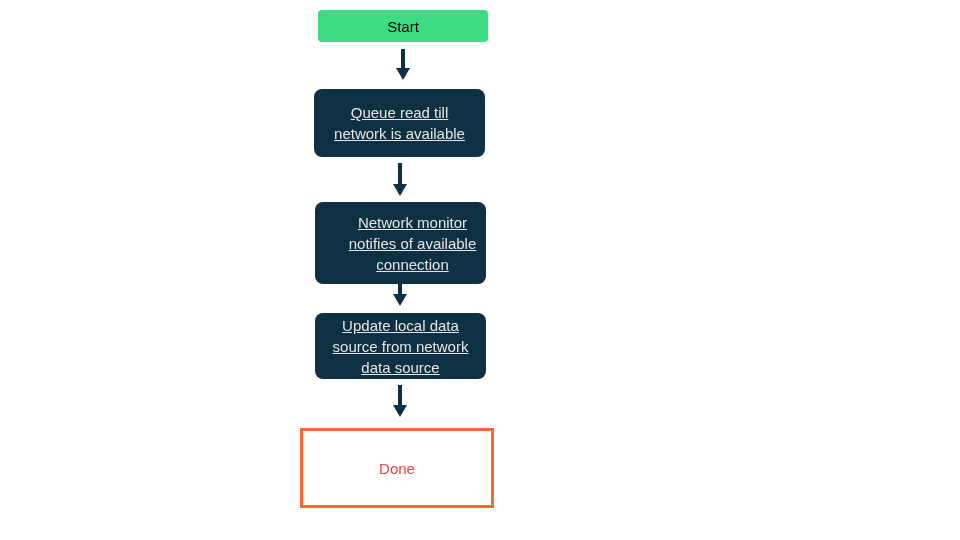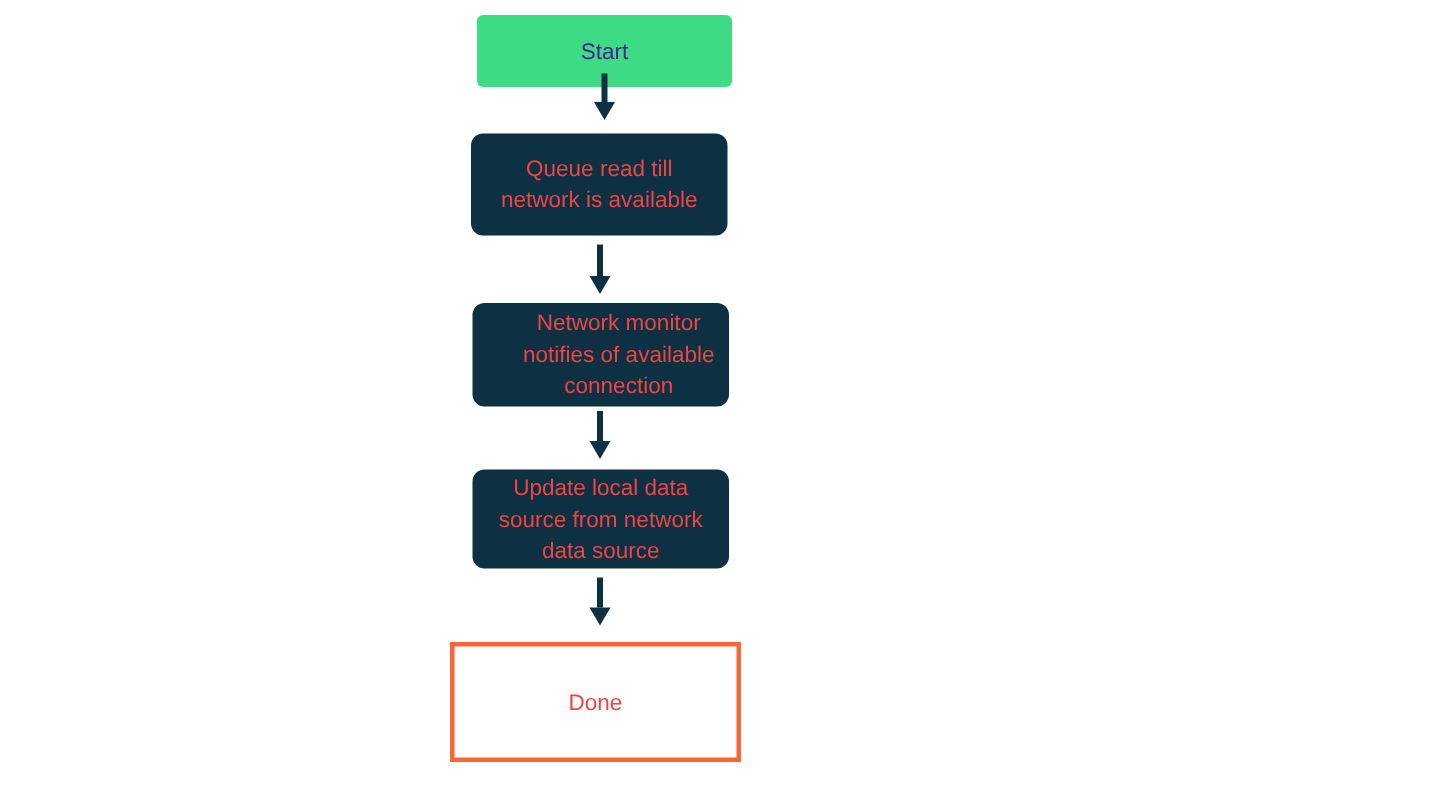--- a/index.html
+++ b/index.html
@@ -23,33 +23,34 @@
     justify-content: center;
     text-align: center;
     font-size: 15px;
     line-height: 21px;
     white-space: pre-line;
   }
   .node-start {
     left: 318px;
     top: 10px;
     width: 170px;
-    height: 48px;
+    height: 32px;
     background: #3ddc84;
-    color: #4c1d95;
+    color: #000000;
     border-radius: 4px;
   }
   .node-process {
     background: #0d3142;
-    color: #ef4444;
+    color: #e5e5e5;
     border-radius: 8px;
     width: 171px;
+    text-decoration: underline;
   }
   .node-queue   { left: 314px; top: 89px;  height: 68px; }
-  .node-monitor { left: 315px; top: 202px; height: 69px; padding-left: 24px; }
+  .node-monitor { left: 315px; top: 202px; height: 82px; padding-left: 24px; }
   .node-update  { left: 315px; top: 313px; height: 66px; }
   .node-end {
     left: 300px;
     top: 428px;
     width: 194px;
     height: 80px;
     background: #ffffff;
     border: 3px solid #f86734;
     color: #ef4444;
     border-radius: 0;

